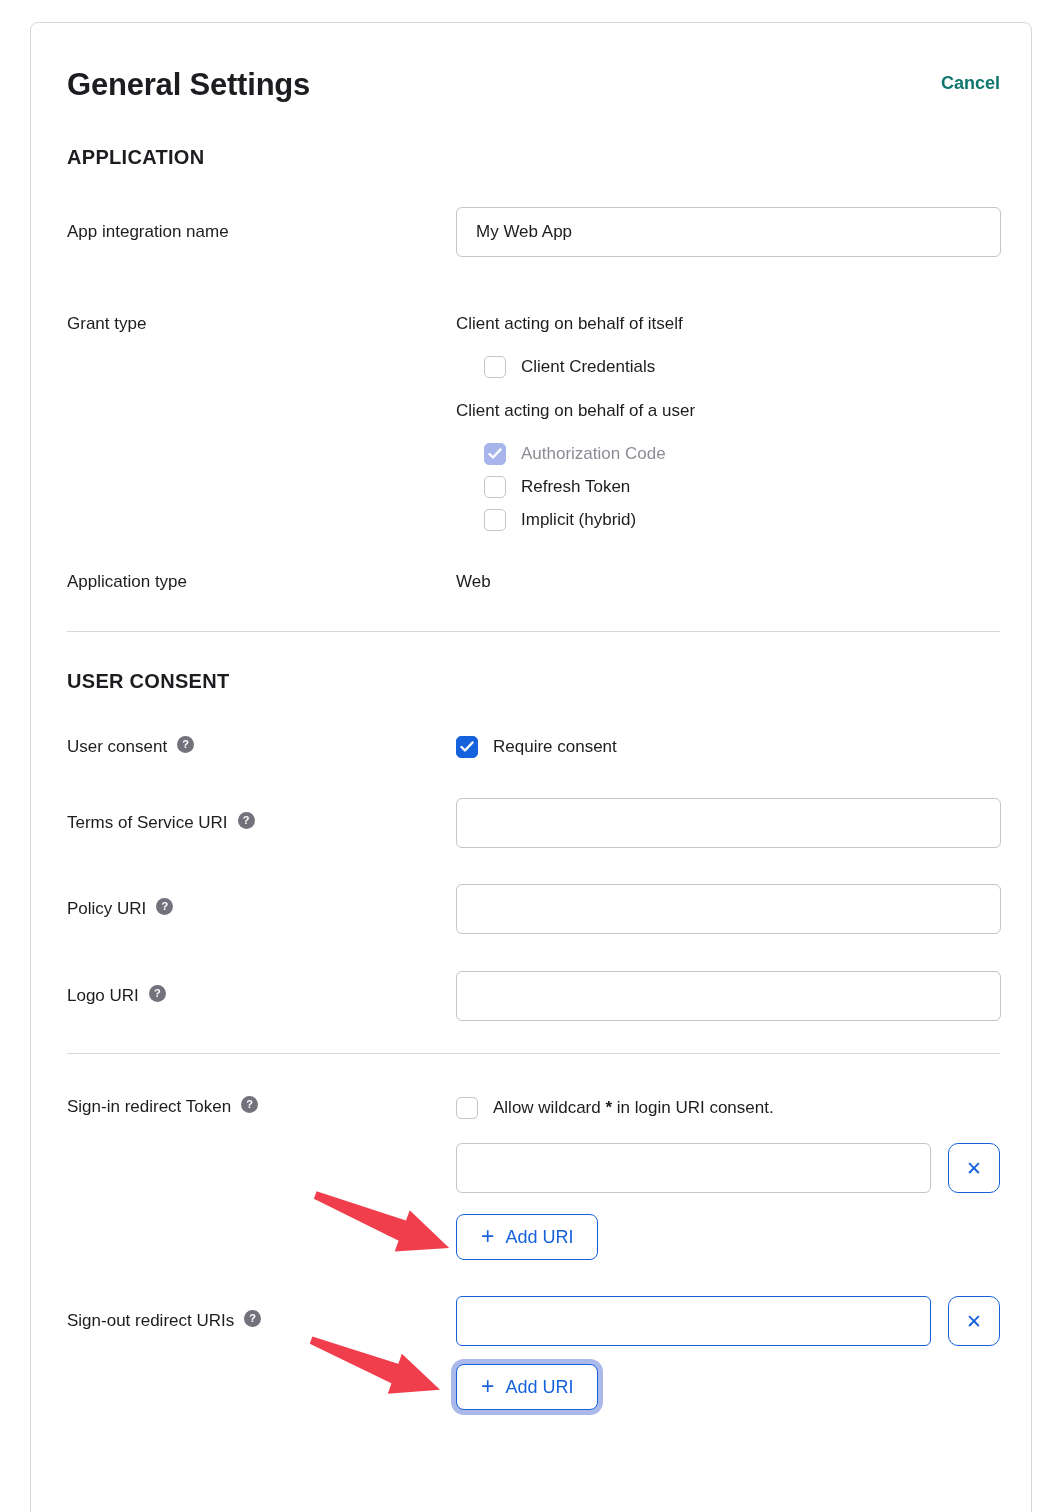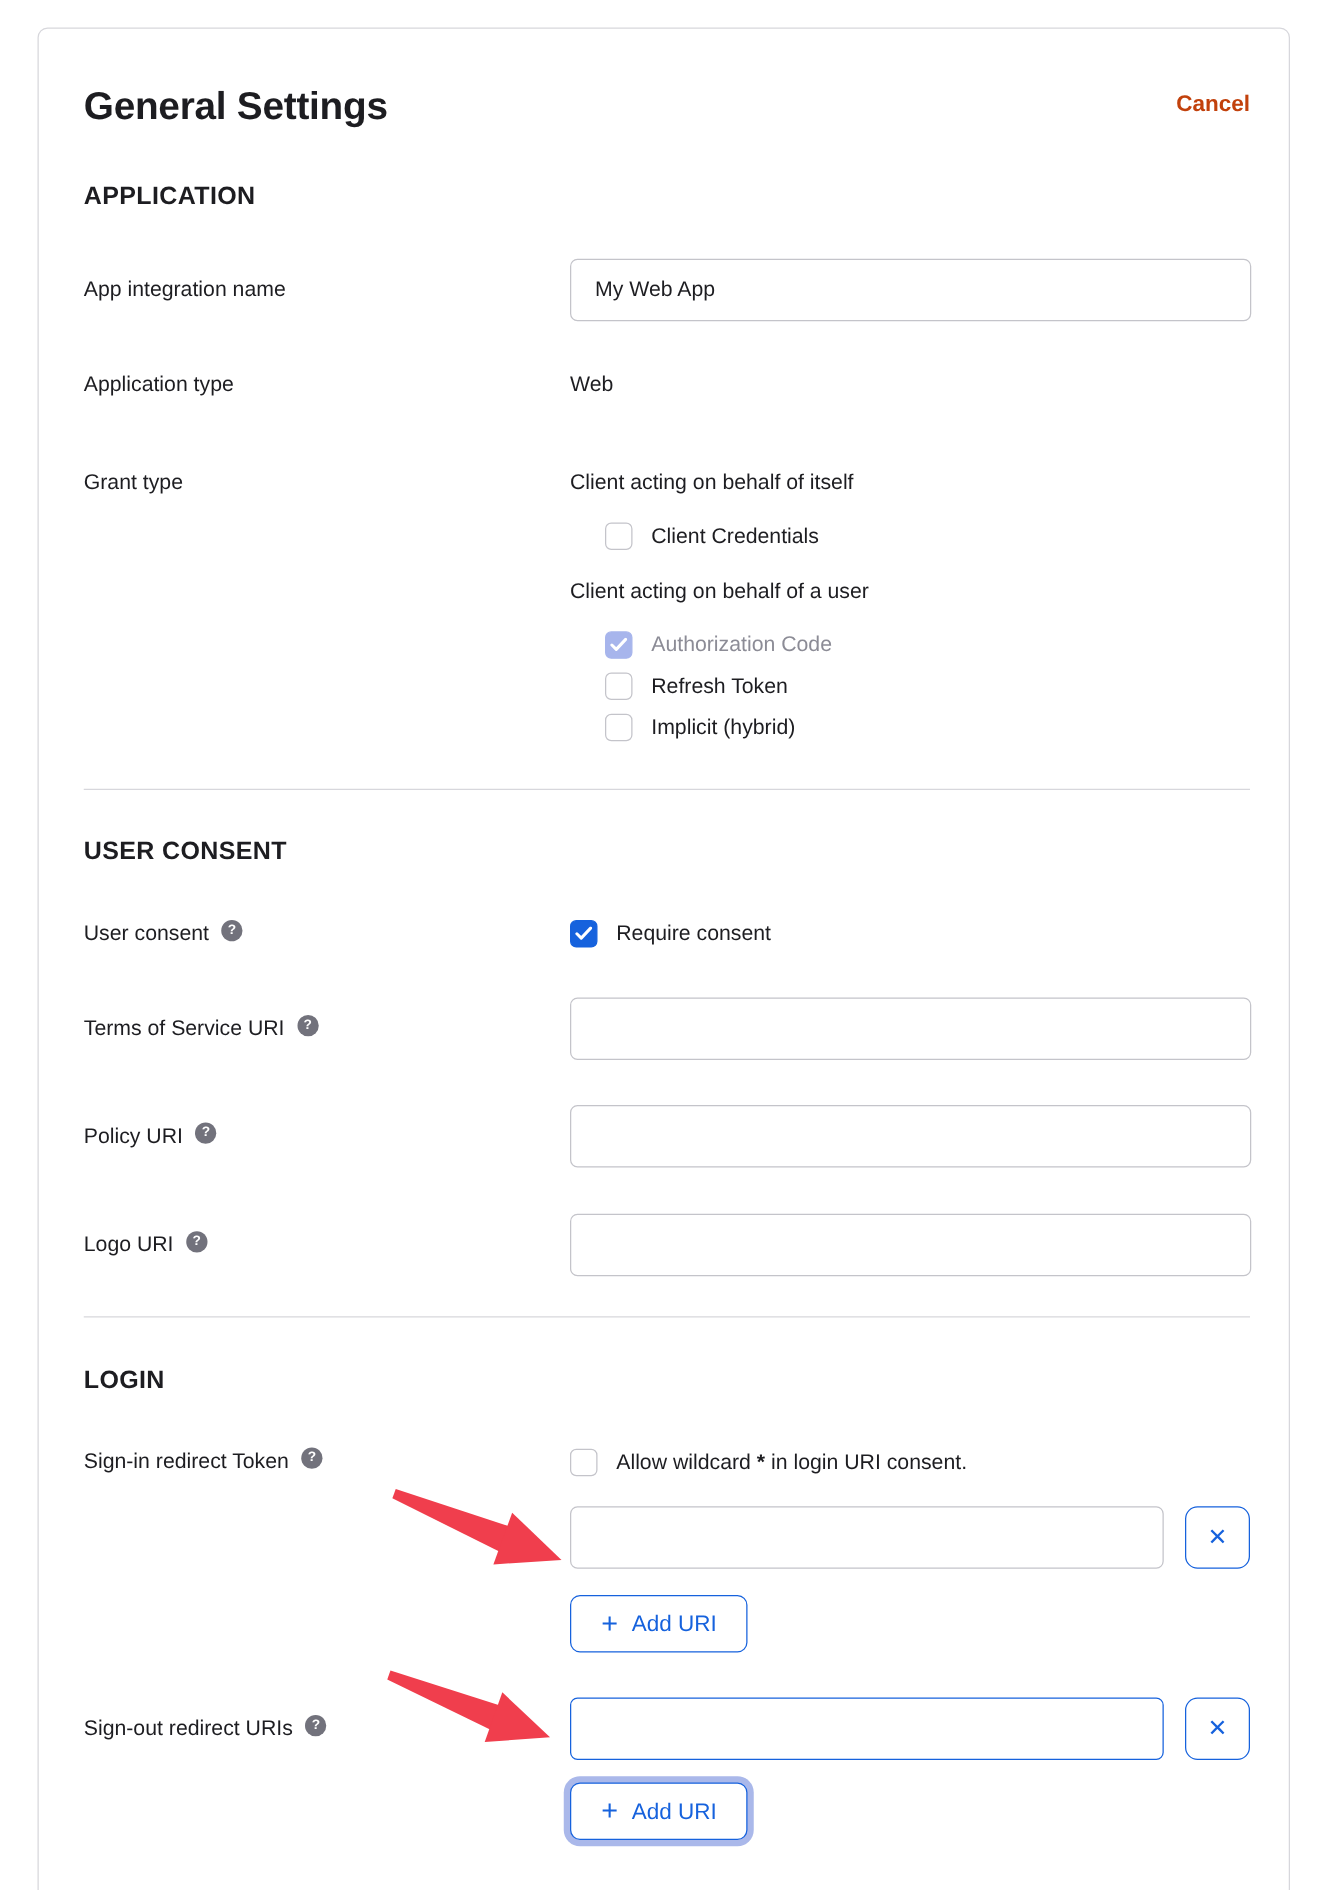--- a/index.html
+++ b/index.html
@@ -10,21 +10,21 @@
     font-family:"Liberation Sans", sans-serif;
   }
   .card {
     position:absolute; left:30px; top:22px; width:1002px; height:1600px;
     background:#fff; border:1px solid #d7d7dc; border-radius:8px;
     padding:48px 31px 60px 36px;
   }
   
   .hdr { display:flex; justify-content:space-between; align-items:flex-start; }
   .title { font-size:31px; font-weight:bold; letter-spacing:-0.2px; line-height:28px; }
-  .cancel { font-size:18px; font-weight:bold; color:#c2410c; line-height:24px; cursor:pointer; text-decoration:none; }
+  .cancel { font-size:18px; font-weight:bold; color:#0f766e; line-height:24px; cursor:pointer; text-decoration:none; }
   .section-h { font-size:20px; font-weight:bold; letter-spacing:0.3px; line-height:24px; }
   .h-app { margin-top:46px; }
   .h-consent { margin-top:37px; }
   .h-login { margin-top:38px; }
   .divider { height:1px; background:#d7d7dc; margin-top:38px; }
   .divider2 { margin-top:32px; }
 
   
   .row { display:grid; grid-template-columns:389px 1fr; align-items:start; }
   .row.center { align-items:center; }
@@ -110,27 +110,20 @@
 
   <div class="section-h h-app">APPLICATION</div>
 
   <div class="row center row-appname">
     <div class="lbl">
       <span class="txt">App integration name</span>
     </div>
     <input class="text-input" type="text" value="My Web App" style="">
   </div>
 
-  <div class="row row-apptype">
-    <div class="lbl">
-      <span class="txt">Application type</span>
-    </div>
-    <div class="val">Web</div>
-  </div>
-
   <div class="row row-grant">
     <div class="lbl">
       <span class="txt">Grant type</span>
     </div>
     <div>
       <div class="group-lbl">Client acting on behalf of itself</div>
 
       <div class="cb-row indent stack-gap-lg">
         <span class="cb"></span>
         <span>Client Credentials</span>
@@ -152,20 +145,27 @@
         <span>Refresh Token</span>
       </div>
 
       <div class="cb-row indent stack-gap-sm">
         <span class="cb"></span>
         <span>Implicit (hybrid)</span>
       </div>
     </div>
   </div>
 
+  <div class="row row-apptype">
+    <div class="lbl">
+      <span class="txt">Application type</span>
+    </div>
+    <div class="val">Web</div>
+  </div>
+
   <div class="divider"></div>
 
   <div class="section-h h-consent">USER CONSENT</div>
 
   <div class="row center row-userconsent">
     <div class="lbl">
       <span class="txt">User consent</span>
       <span class="help">?</span>
     </div>
     <div class="cb-row">
@@ -197,21 +197,20 @@
   <div class="row center row-logo">
     <div class="lbl">
       <span class="txt">Logo URI</span>
       <span class="help">?</span>
     </div>
     <input class="text-input" type="text" style="">
   </div>
 
   <div class="divider divider2"></div>
 
-  <div class="section-h h-login">LOGIN</div>
 
   <div class="row row-signin">
     <div class="lbl">
       <span class="txt">Sign-in redirect Token</span>
       <span class="help">?</span>
     </div>
     <div>
       <div class="cb-row">
         <span class="cb"></span>
         <span><span>Allow wildcard </span><span class="star">*</span><span> in login URI consent.</span></span>

